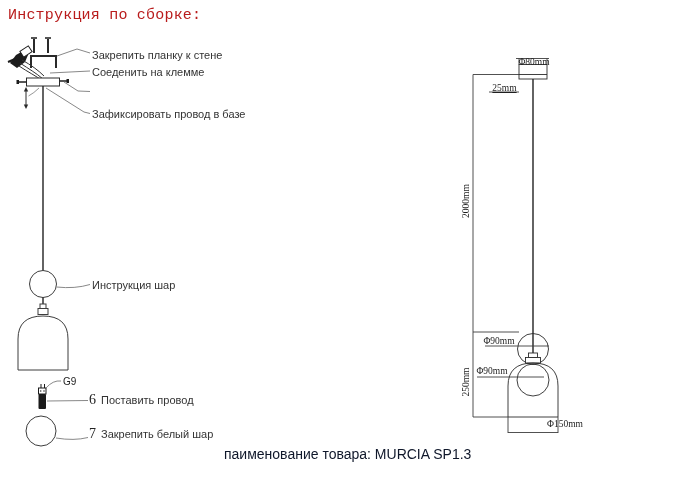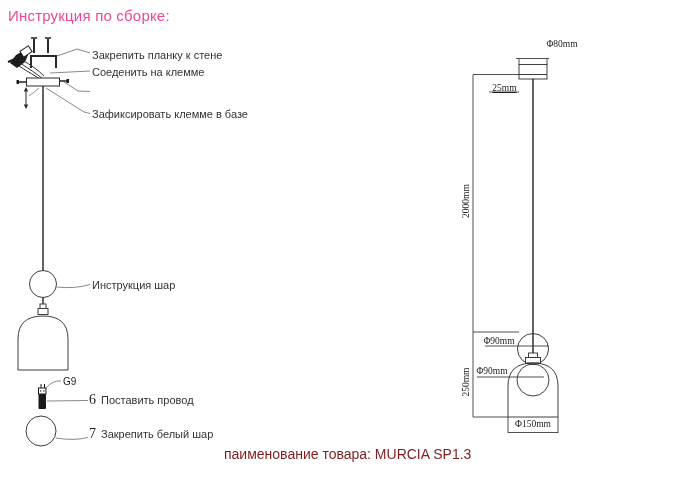--- a/index.html
+++ b/index.html
@@ -1,28 +1,28 @@
 <!DOCTYPE html>
 <html><head>
 <meta charset="utf-8">
 <style>
   html,body{margin:0;padding:0;background:#fff;}
   .stage{
     position:relative;width:700px;height:483px;background:#fff;overflow:hidden;
     font-family:"Liberation Sans",sans-serif;color:#2e2e2e;
   }
   .abs{position:absolute;white-space:nowrap;}
-  .title{font-size:15px;color:#ec4899;letter-spacing:.2px;}
+  .title{font-size:15px;color:#b91c1c;letter-spacing:.2px;font-family:Liberation Mono, monospace;}
   .lbl{font-size:11px;color:#333;}
   .dim{font-family:"Liberation Serif",serif;font-size:9.5px;color:#1f1f1f;text-align:center;}
   .dim-rot{transform:rotate(-90deg);transform-origin:center center;}
   .steprow{display:flex;align-items:baseline;gap:5px;}
   .num{font-family:"Liberation Serif",serif;font-size:14px;color:#222;}
   .g9{font-size:10px;font-weight:normal;color:#222;}
-  .footer-text{font-size:14px;color:#7f1d1d;}
+  .footer-text{font-size:14px;color:#0f172a;}
   svg.art{position:absolute;left:0;top:0;}
 </style>
 </head>
 <body>
 
 <div class="stage">
 
   <svg class="art" width="700" height="483" viewBox="0 0 700 483">
 
     <g stroke="#3d3d3d" fill="none" stroke-width="1">
@@ -132,37 +132,37 @@
         <path d="M508,432.5 H558"></path>
       </g>
     </g>
   </svg>
 
   <div class="abs title" style="left:8px;top:7px;">Инструкция по сборке:</div>
 
 
   <div class="abs lbl" style="left:92px;top:49px;">Закрепить планку к стене</div>
   <div class="abs lbl" style="left:92px;top:66px;">Соеденить на клемме</div>
-  <div class="abs lbl" style="left:92px;top:108px;">Зафиксировать клемме в базе</div>
+  <div class="abs lbl" style="left:92px;top:108px;">Зафиксировать провод в базе</div>
   <div class="abs lbl" style="left:92px;top:279px;">Инструкция шар</div>
 
   <div class="abs g9" style="left:63px;top:376px;">G9</div>
 
   <div class="abs steprow" style="left:89px;top:392px;">
     <span class="num">6</span>
     <span class="lbl">Поставить провод</span>
   </div>
   <div class="abs steprow" style="left:89px;top:426px;">
     <span class="num">7</span>
     <span class="lbl">Закрепить белый шар</span>
   </div>
 
-  <div class="abs dim" style="left:515px;top:39px;width:38px;margin-left:28px;">Φ80mm</div>
+  <div class="abs dim" style="left:515px;top:57px;width:38px;">Φ80mm</div>
   <div class="abs dim" style="left:489px;top:83px;width:31px;text-decoration:underline;">25mm</div>
   <div class="abs dim dim-rot" style="left:436px;top:196px;width:60px;">2000mm</div>
   <div class="abs dim dim-rot" style="left:436px;top:377px;width:60px;">250mm</div>
   <div class="abs dim" style="left:483px;top:336px;width:32px;">Φ90mm</div>
   <div class="abs dim" style="left:476px;top:366px;width:32px;">Φ90mm</div>
-  <div class="abs dim" style="left:509px;top:419px;width:48px;">Φ150mm</div>
+  <div class="abs dim" style="left:509px;top:419px;width:48px;padding-left:32px;">Φ150mm</div>
 
   <div class="abs footer-text" style="left:224px;top:446px;">паименование товара: MURCIA SP1.3</div>
 
 </div>
 
 </body></html>

